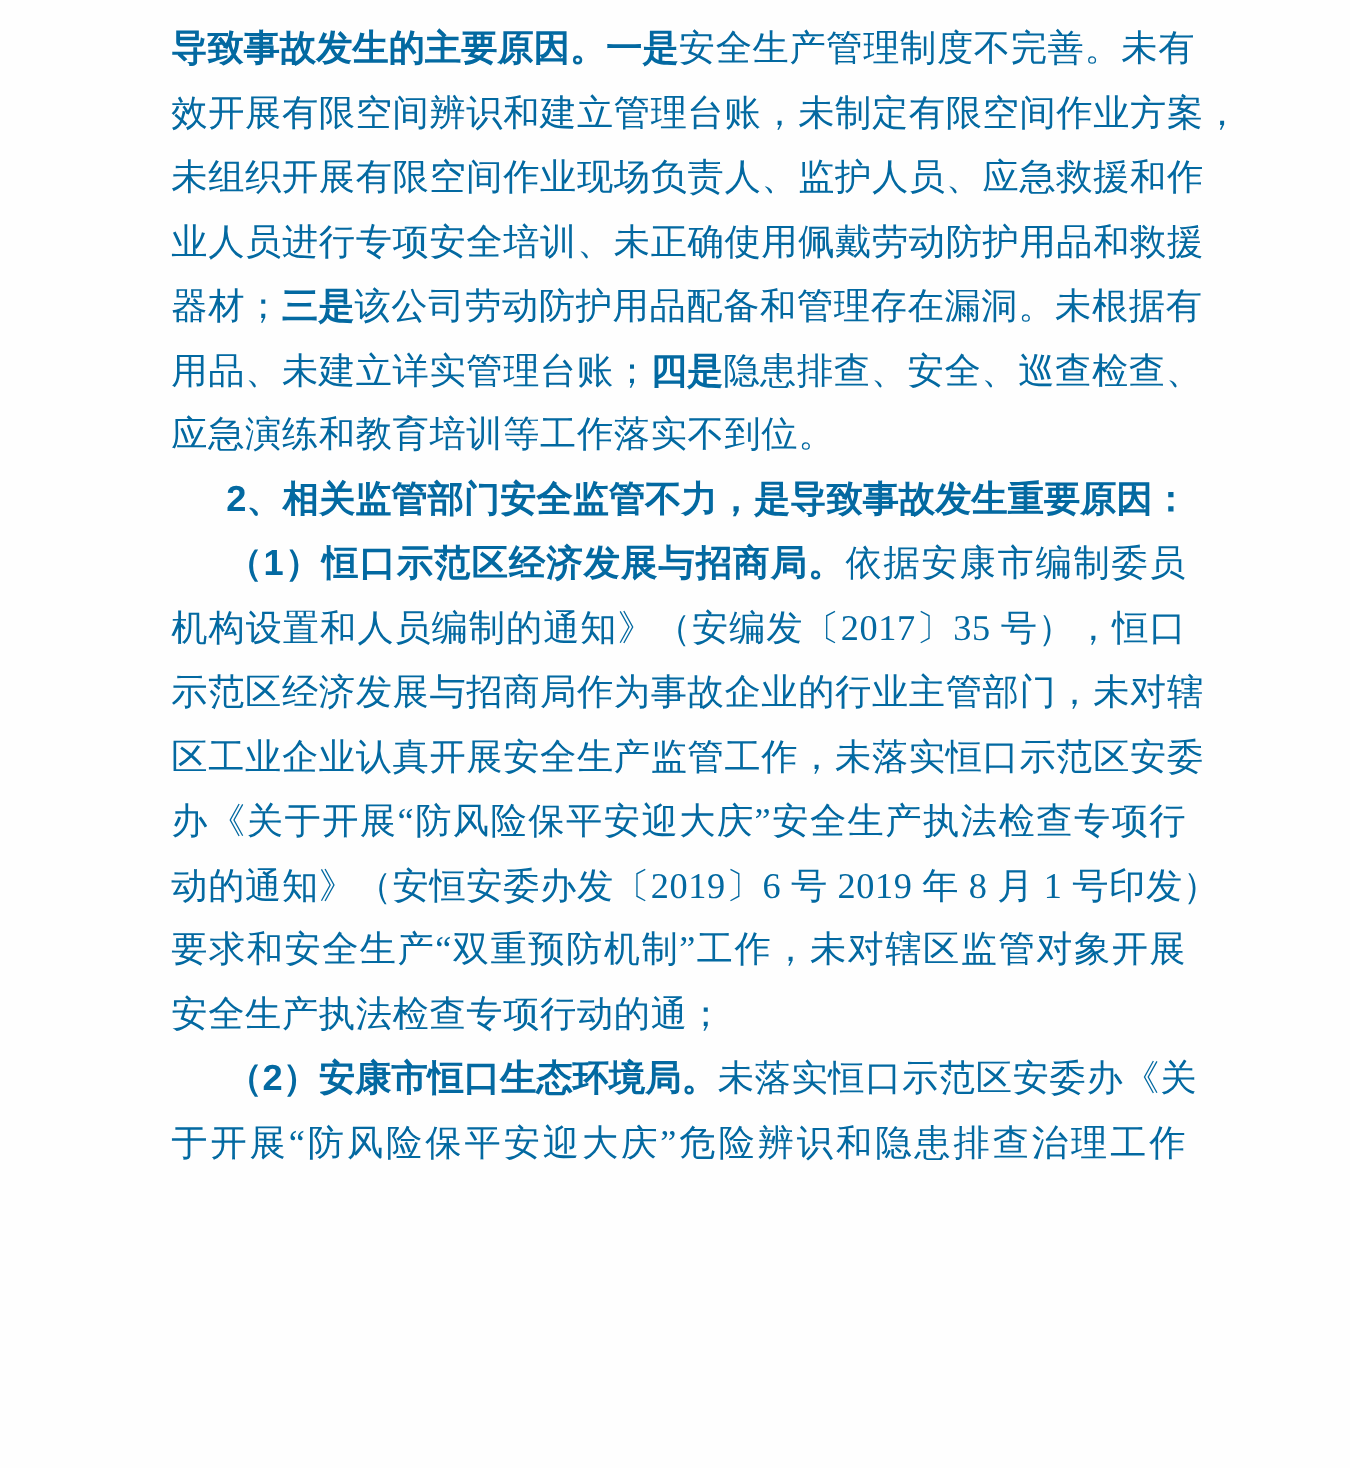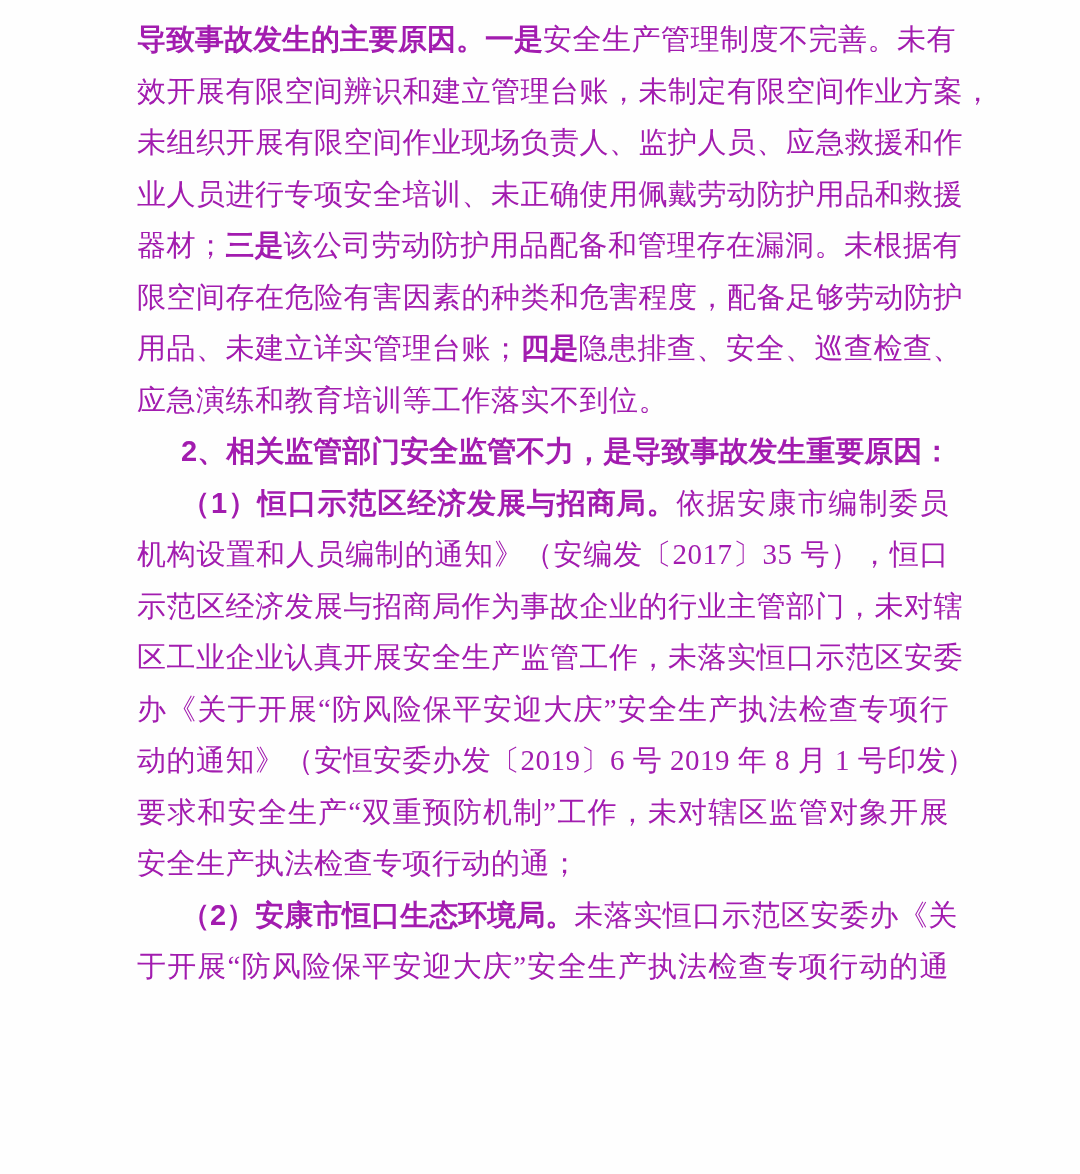--- a/index.html
+++ b/index.html
@@ -48,34 +48,33 @@
   .run.bold {
     font-weight: 700;
     font-family: "Liberation Sans", "DejaVu Sans", sans-serif;
     letter-spacing: 0;
   }
 </style>
 </head>
 <body>
 
 <div class="page">
-  <div class="doc" style="background: rgb(254, 254, 254); color: #a21caf;">
+  <div class="doc" style="background: rgb(254, 254, 254); color: #0369a1;">
       <div class="line"><span class="run bold">导致事故发生的主要原因。一是</span><span class="run">安全生产管理制度不完善。未有</span></div>
       <div class="line"><span class="run">效开展有限空间辨识和建立管理台账，未制定有限空间作业方案，</span></div>
       <div class="line"><span class="run">未组织开展有限空间作业现场负责人、监护人员、应急救援和作</span></div>
       <div class="line"><span class="run">业人员进行专项安全培训、未正确使用佩戴劳动防护用品和救援</span></div>
       <div class="line"><span class="run">器材；</span><span class="run bold">三是</span><span class="run">该公司劳动防护用品配备和管理存在漏洞。未根据有</span></div>
-      <div class="line"><span class="run">限空间存在危险有害因素的种类和危害程度，配备足够劳动防护</span></div>
       <div class="line"><span class="run">用品、未建立详实管理台账；</span><span class="run bold">四是</span><span class="run">隐患排查、安全、巡查检查、</span></div>
       <div class="line no-stretch"><span class="run">应急演练和教育培训等工作落实不到位。</span></div>
       <div class="line indent"><span class="run bold">2、相关监管部门安全监管不力，是导致事故发生重要原因：</span></div>
       <div class="line indent"><span class="run bold">（1）恒口示范区经济发展与招商局。</span><span class="run">依据安康市编制委员</span></div>
       <div class="line"><span class="run">机构设置和人员编制的通知》（安编发〔2017〕35 号），恒口</span></div>
       <div class="line"><span class="run">示范区经济发展与招商局作为事故企业的行业主管部门，未对辖</span></div>
       <div class="line"><span class="run">区工业企业认真开展安全生产监管工作，未落实恒口示范区安委</span></div>
       <div class="line"><span class="run">办《关于开展“防风险保平安迎大庆”安全生产执法检查专项行</span></div>
       <div class="line"><span class="run">动的通知》（安恒安委办发〔2019〕6 号 2019 年 8 月 1 号印发）</span></div>
       <div class="line"><span class="run">要求和安全生产“双重预防机制”工作，未对辖区监管对象开展</span></div>
       <div class="line no-stretch"><span class="run">安全生产执法检查专项行动的通；</span></div>
       <div class="line indent"><span class="run bold">（2）安康市恒口生态环境局。</span><span class="run">未落实恒口示范区安委办《关</span></div>
-      <div class="line"><span class="run">于开展“防风险保平安迎大庆”安全生产执法检查专项行动的通</span></div>
+      <div class="line"><span class="run">于开展“防风险保平安迎大庆”危险辨识和隐患排查治理工作</span></div>
     </div>
 </div>
 
 </body></html>

